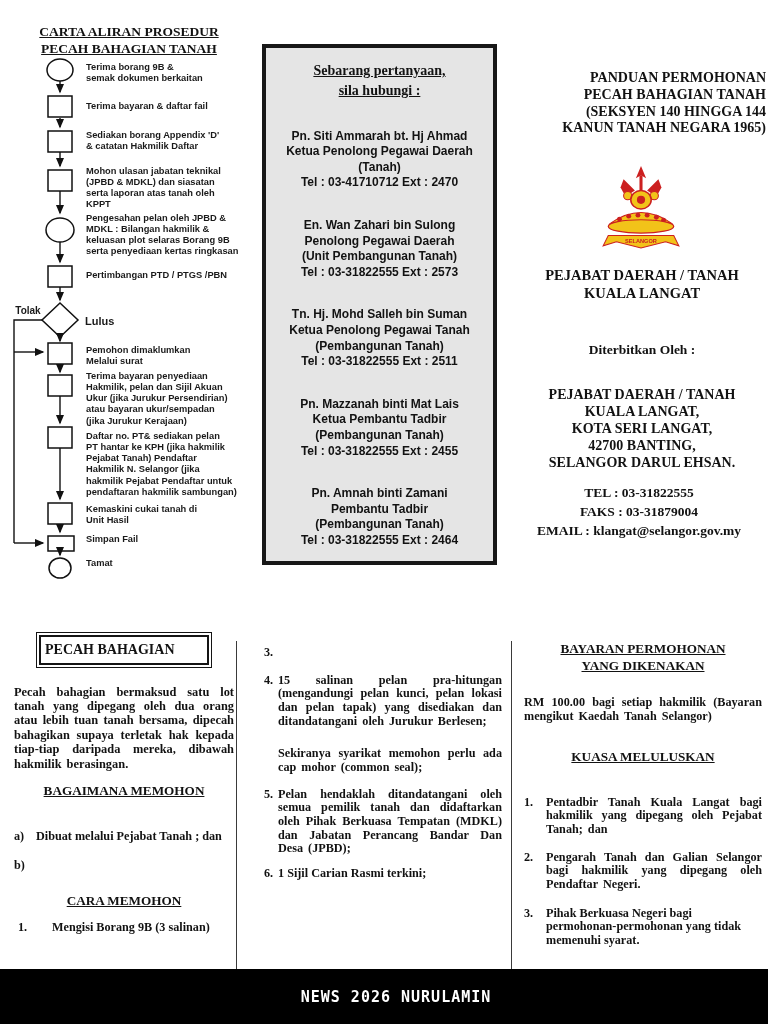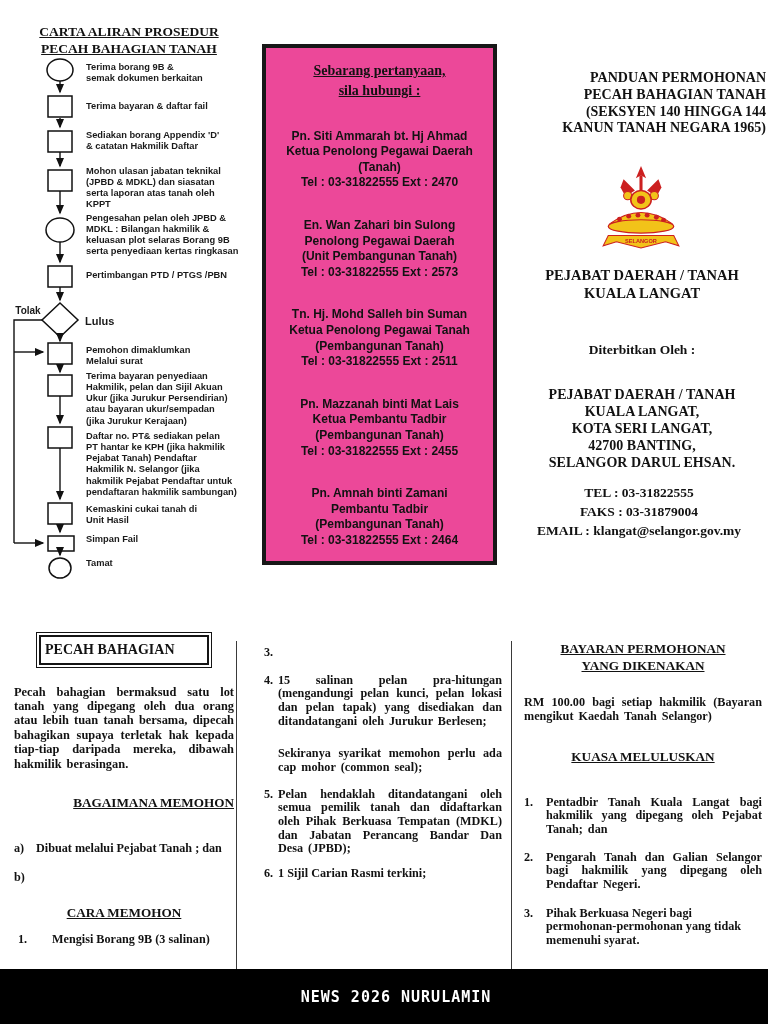--- a/index.html
+++ b/index.html
@@ -9,21 +9,21 @@
 
   
   .flow-title{position:absolute;left:18px;top:24px;width:222px;text-align:center;
     font-weight:bold;font-size:13.5px;line-height:1.25;text-decoration:underline;}
   #flow-svg{position:absolute;left:0;top:0;width:250px;height:600px;}
   .flow-label{position:absolute;left:86px;width:164px;font-family:"Liberation Sans",sans-serif;
     font-weight:bold;font-size:9.3px;line-height:1.2;white-space:pre-line;color:#1a1a1a;}
 
   
   .contact-box{position:absolute;left:262px;top:44px;width:227px;height:513px;
-    border:4px solid #171717;background:#ec4899;text-align:center;}
+    border:4px solid #171717;background:#e5e5e5;text-align:center;}
   .contact-heading{margin-top:13px;font-weight:bold;font-size:14px;line-height:1.45;
     text-decoration:underline;}
   .contact-entry{margin-top:27px;font-family:"Liberation Sans",sans-serif;font-weight:bold;
     font-size:12px;line-height:1.3;}
 
   
   .cover-title{position:absolute;left:518px;top:70px;width:248px;text-align:right;
     font-weight:bold;font-size:14px;line-height:1.2;}
   .crest{position:absolute;left:599px;top:165px;width:84px;height:88px;}
   .cover-office{position:absolute;left:518px;top:266px;width:248px;text-align:center;
@@ -142,21 +142,21 @@
 
   <div class="contact-box">
     <div class="contact-heading">
       <div>Sebarang pertanyaan,</div>
       <div>sila hubungi :</div>
     </div>
     <div class="contact-entry">
       <div>Pn. Siti Ammarah bt. Hj Ahmad</div>
       <div>Ketua Penolong Pegawai Daerah</div>
       <div>(Tanah)</div>
-      <div>Tel : 03-31822555   Ext : 2470</div>
+      <div>Tel : 03-41710712   Ext : 2470</div>
     </div>
     <div class="contact-entry">
       <div>En. Wan Zahari bin Sulong</div>
       <div>Penolong Pegawai Daerah</div>
       <div>(Unit Pembangunan Tanah)</div>
       <div>Tel : 03-31822555   Ext : 2573</div>
     </div>
     <div class="contact-entry">
       <div>Tn. Hj. Mohd Salleh bin Suman</div>
       <div>Ketua Penolong Pegawai Tanah</div>
@@ -218,21 +218,21 @@
 EMAIL : klangat@selangor.gov.my</div>
 
   <div class="v-divider" style="left:236px"></div>
   <div class="v-divider" style="left:511px"></div>
 
   <div class="bcol" style="left:14px;top:632px;width:220px;">
     <div class="pb-box">
       <span>PECAH BAHAGIAN</span>
     </div>
     <div class="just" style="margin-top:20px;font-size:12.4px;line-height:1.16;">Pecah bahagian bermaksud satu lot tanah yang dipegang oleh dua orang atau lebih tuan tanah bersama, dipecah bahagikan supaya terletak hak kepada tiap-tiap daripada mereka, dibawah hakmilik berasingan.</div>
-    <div class="col-heading" style="margin-top:24px;text-align:right;">BAGAIMANA MEMOHON</div>
+    <div class="col-heading" style="margin-top:12px;">BAGAIMANA MEMOHON</div>
     <div class="li" style="margin-top:30px;">
       <div class="mk" style="width:22px;">a)</div>
       <div class="bd">Dibuat melalui Pejabat Tanah ; dan</div>
     </div>
     <div class="li" style="margin-top:16px;">
       <div class="mk" style="width:22px;">b)</div>
     </div>
     <div class="col-heading" style="margin-top:20px;">CARA MEMOHON</div>
     <div class="li" style="margin-top:12px;">
       <div class="mk" style="width:34px;padding-left:4px;">1.</div>

